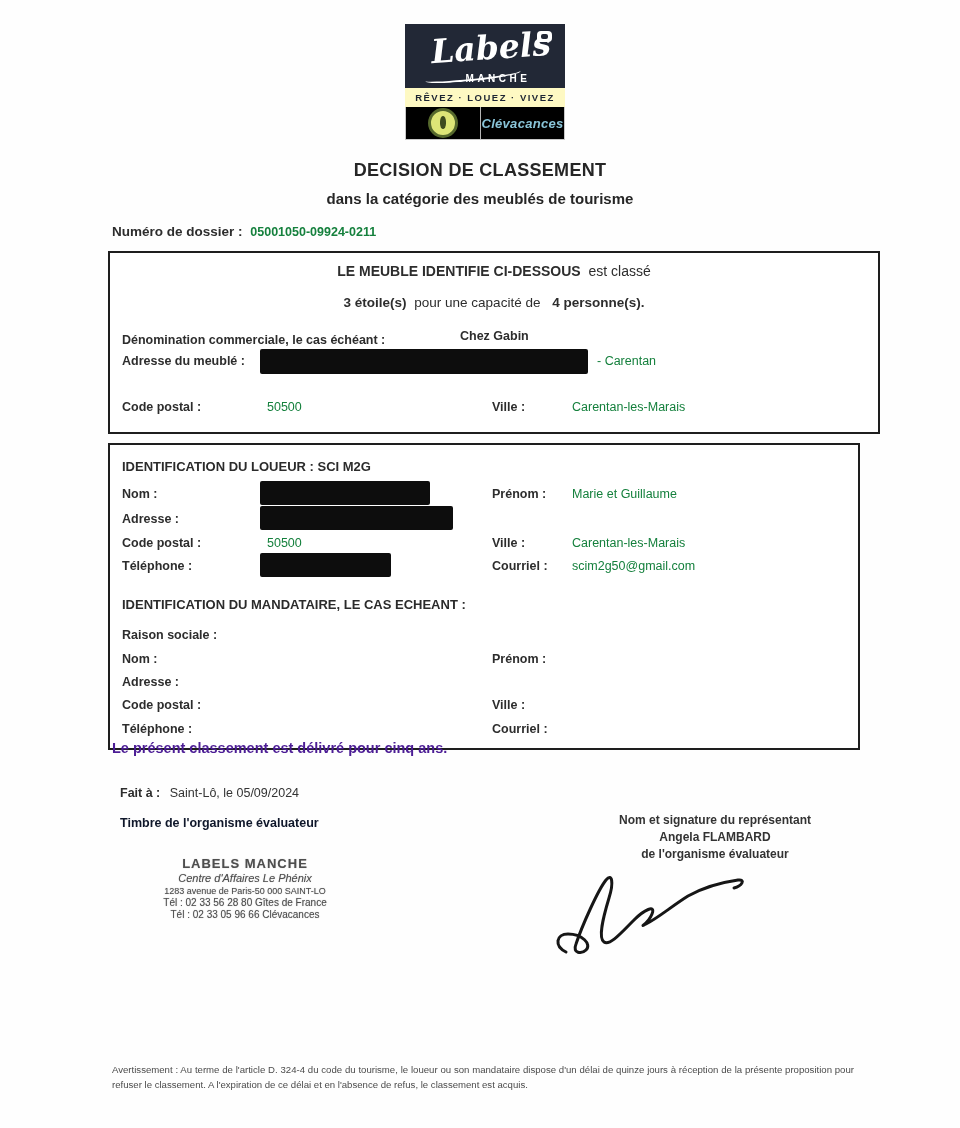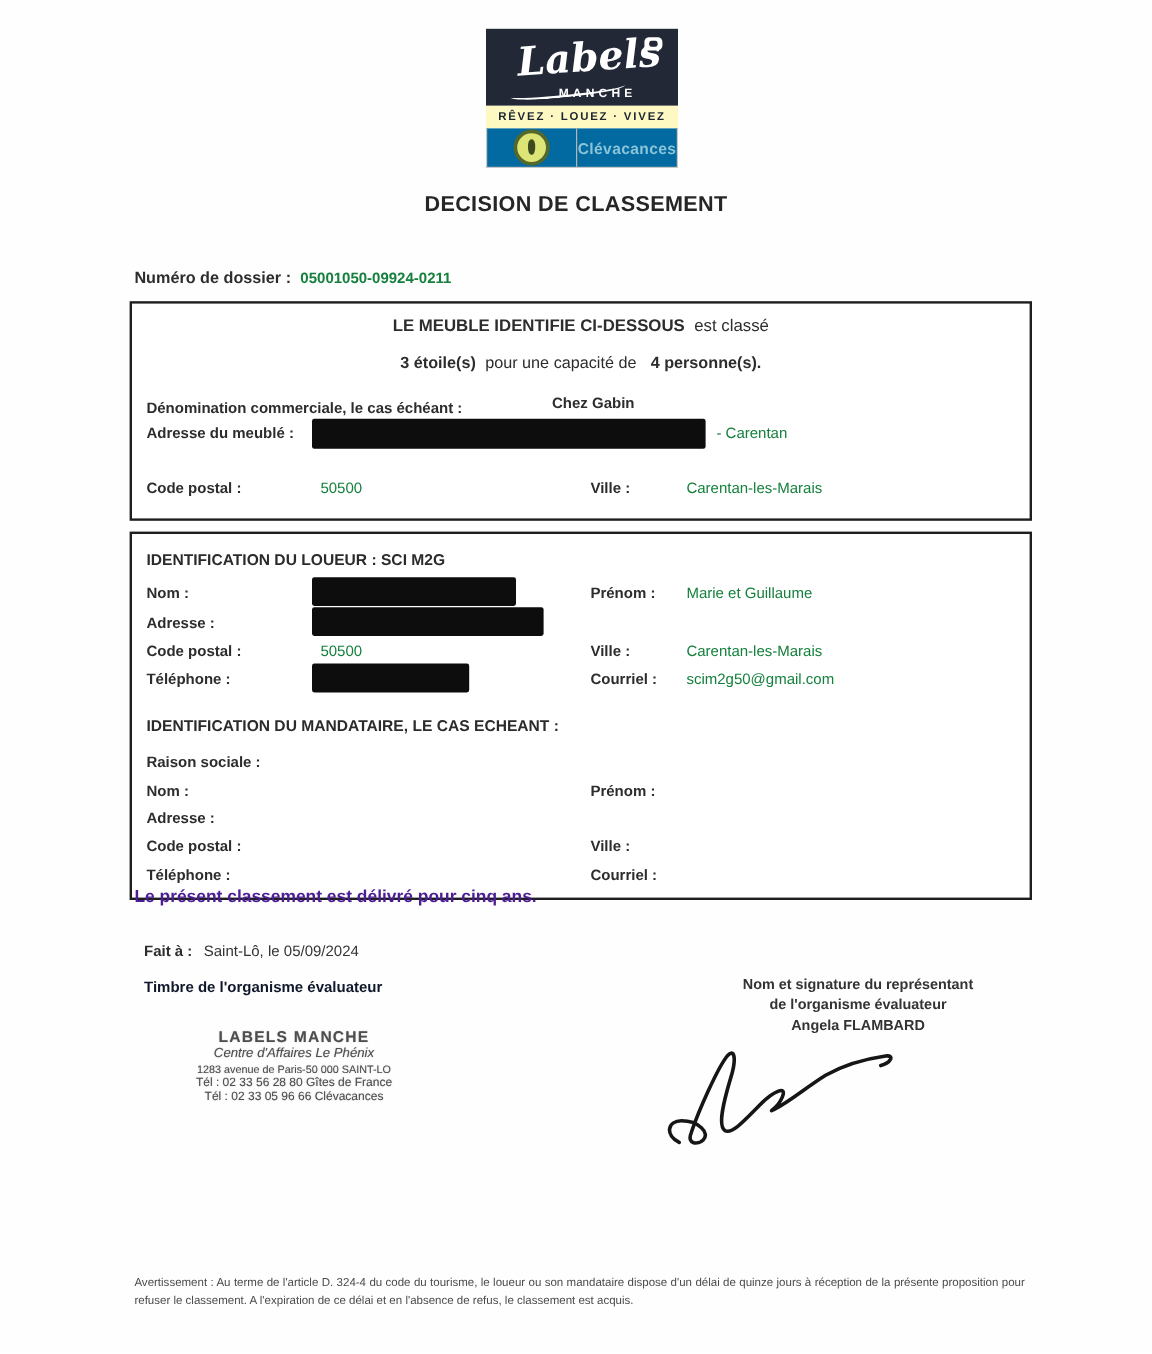--- a/index.html
+++ b/index.html
@@ -15,40 +15,40 @@
   .brand-flourish{position:absolute;left:20px;top:47px;width:96px;height:8px;
          border-bottom:2px solid #fff;border-radius:0 0 60% 40%;transform:rotate(-5deg);}
   .badge{position:absolute;right:13px;top:7px;width:15px;height:11px;background:#fff;
          border-radius:4px 4px 4px 1px;}
   .badge::after{content:"";position:absolute;left:4px;top:3px;width:7px;height:5px;
          background:#222836;border-radius:2px;}
   .region{position:absolute;left:0;right:0;bottom:4px;text-align:center;padding-left:26px;
          color:#fff;font-size:10px;font-weight:bold;letter-spacing:3.5px;}
   .logo-teal{height:19px;background:#fef9c3;display:flex;align-items:center;justify-content:center;}
   .logo-teal span{font-size:9.5px;font-weight:bold;letter-spacing:1.5px;color:#1d2533;}
-  .logo-partners{height:32px;background:#0369a1;border:1px solid #c8c8c8;border-top:none;display:flex;}
+  .logo-partners{height:32px;background:#000000;border:1px solid #c8c8c8;border-top:none;display:flex;font-style:italic;}
   .partner-left{width:74px;display:flex;align-items:center;justify-content:center;border-right:1px solid #b5b5b5;}
   .gdf-circle{position:relative;width:24px;height:24px;border-radius:50%;
          border:3px solid #55682c;background:#dde577;}
   .gdf-circle::after{content:"";position:absolute;left:9px;top:5px;width:6px;height:13px;
          background:#3c4a1e;border-radius:45%;}
   .partner-right{flex:1;display:flex;align-items:center;justify-content:center;
          color:#89c4d8;font-size:13px;font-weight:bold;letter-spacing:.3px;}
 
   
   .title1{position:absolute;top:160px;left:0;width:100%;text-align:center;
           font-size:18px;font-weight:bold;color:#262626;letter-spacing:.3px;}
   .title2{position:absolute;top:190px;left:0;width:100%;text-align:center;
           font-size:15px;font-weight:bold;color:#262626;}
   .dossier{position:absolute;top:224px;left:112px;font-size:13.5px;font-weight:bold;color:#2d2d2d;}
   .dossier .val{font-weight:bold;margin-left:4px;}
 
   
   .box{position:absolute;left:108px;width:748px;border:2px solid #1e1e1e;background:#fff;}
-  .box1{top:251px;height:179px;}
+  .box1{top:251px;height:179px;padding-left:20px;}
   .box2{top:443px;height:303px;}
   .center-line{position:absolute;left:0;width:100%;text-align:center;color:#2d2d2d;}
   .lbl{font-weight:bold;color:#2d2d2d;font-size:12.5px;white-space:nowrap;}
   .val{color:#15803d;font-size:12.5px;white-space:nowrap;}
   .redact{position:absolute;background:#0d0d0d;border-radius:2px;}
   .sec-title{font-weight:bold;color:#2b2b2b;font-size:13px;white-space:nowrap;}
 
   
   .validity{position:absolute;left:112px;top:740px;font-size:14.5px;font-weight:bold;color:#4c1d95;}
   .fait{position:absolute;left:120px;top:786px;font-size:12.5px;color:#333;}
@@ -88,20 +88,21 @@
     </div>
     <div class="logo-partners">
       <div class="partner-left">
         <span class="gdf-circle"></span>
       </div>
       <div class="partner-right">Clévacances</div>
     </div>
   </div>
 
   <div class="title1">DECISION DE CLASSEMENT</div>
+  <div class="title2">dans la catégorie des meublés de tourisme</div>
 
   <div class="dossier">
     <span>Numéro de dossier :</span>
     <span class="val">05001050-09924-0211</span>
   </div>
 
   <div class="box box1">
     <div class="center-line" style="top:10px;font-size:14px;">
       <span style="font-weight:bold;">LE MEUBLE IDENTIFIE CI-DESSOUS</span>
       <span style="margin-left:4px;">est classé</span>
@@ -166,22 +167,22 @@
 
   <div class="fait">
     <span class="lbl">Fait à :</span>
     <span>Saint-Lô, le 05/09/2024</span>
   </div>
 
   <div class="timbre">Timbre de l'organisme évaluateur</div>
 
   <div class="signer">
     <div>Nom et signature du représentant</div>
+    <div>Angela FLAMBARD</div>
     <div>de l'organisme évaluateur</div>
-    <div>Angela FLAMBARD</div>
   </div>
 
   <div class="stamp">
     <div class="stamp-l1">LABELS MANCHE</div>
     <div class="stamp-l2">Centre d'Affaires Le Phénix</div>
     <div class="stamp-l3">1283 avenue de Paris-50 000 SAINT-LO</div>
     <div class="stamp-l4">Tél : 02 33 56 28 80 Gîtes de France</div>
     <div class="stamp-l5">Tél : 02 33 05 96 66 Clévacances</div>
   </div>
 

